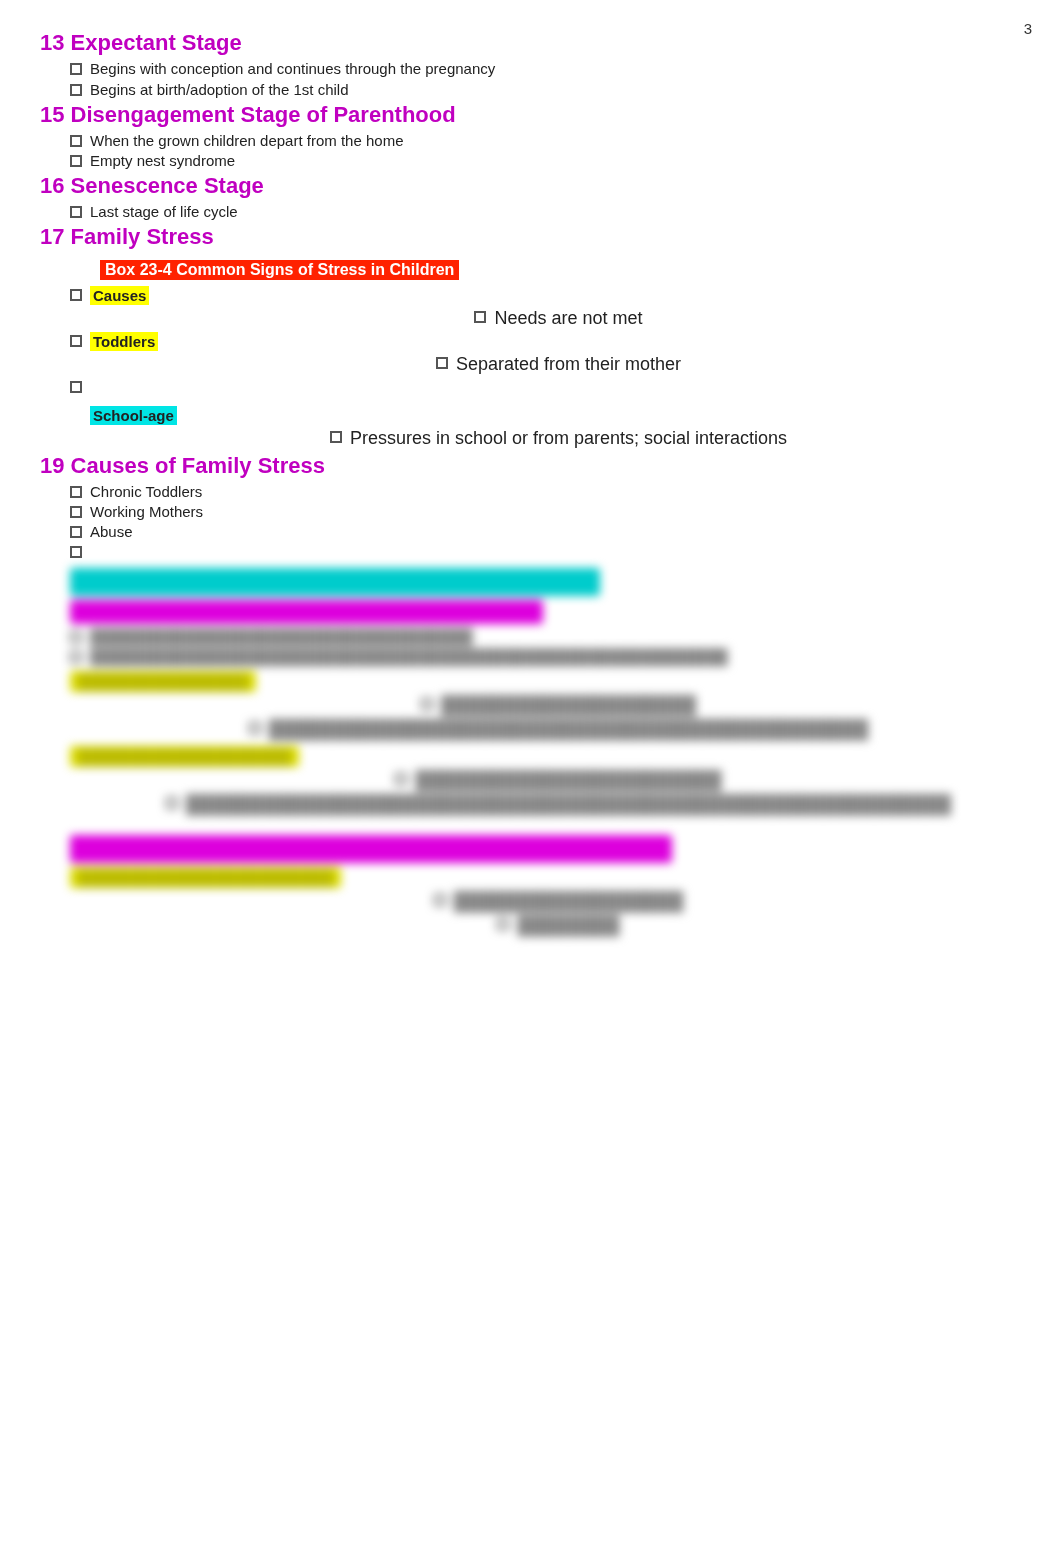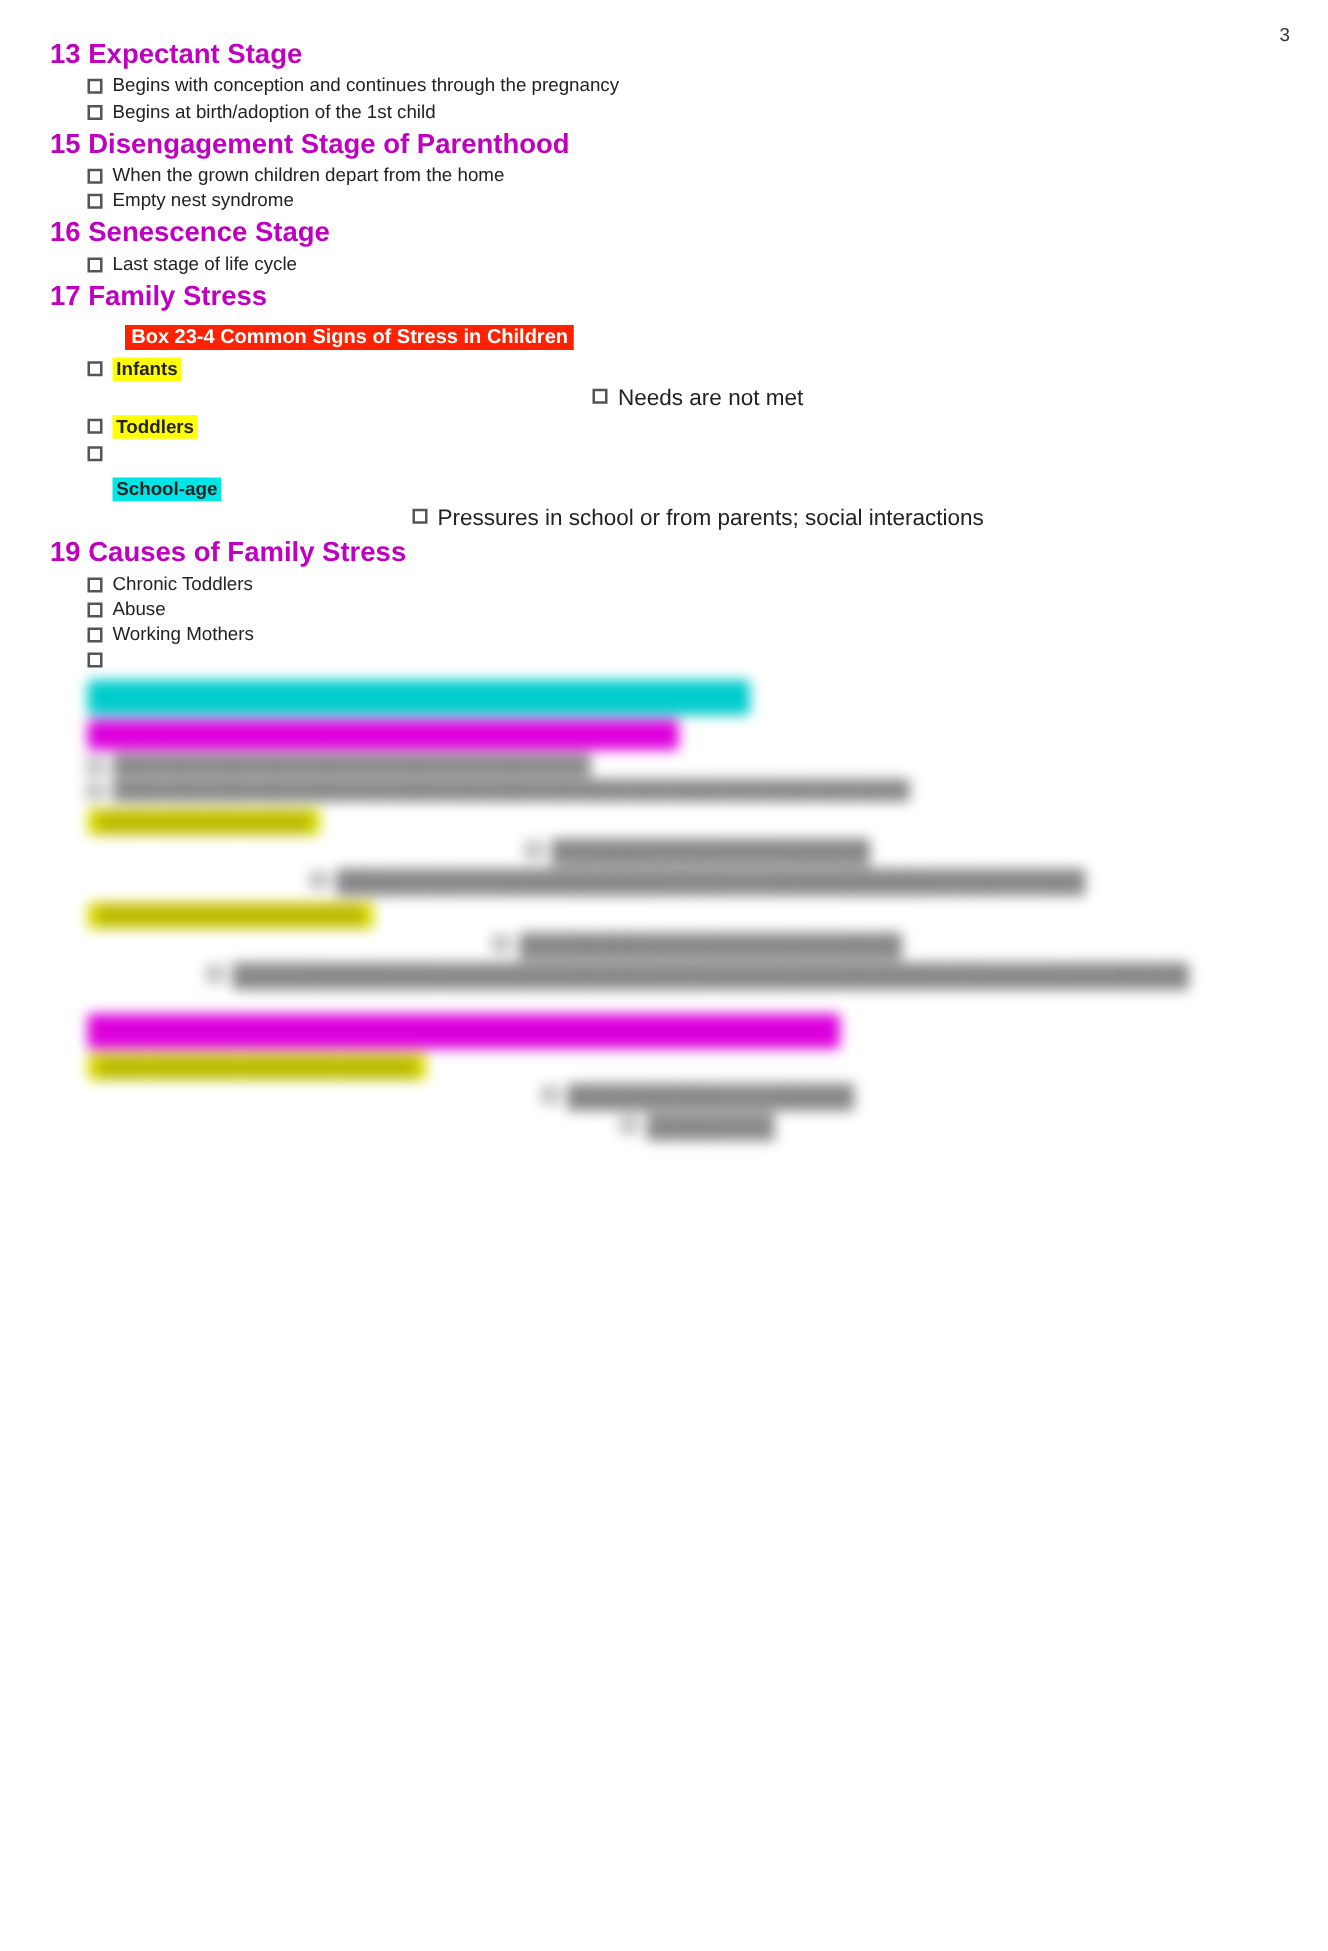--- a/index.html
+++ b/index.html
@@ -145,30 +145,34 @@
     <span>17</span>
     <span>Family Stress</span>
   </div>
 
   <div style="margin: 4px 0 4px 30px;">
     <span class="box-highlight">Box 23-4 Common Signs of Stress in Children</span>
   </div>
 
   <div class="bullet-item" style="margin-top:4px;">
     <span class="bullet-icon"></span>
-    <span class="highlight-yellow">Infants</span>
+    <span class="highlight-yellow">Causes</span>
   </div>
   <div class="sub-bullet-item">
     <span class="bullet-icon"></span>
     <span>Needs are not met</span>
   </div>
 
   <div class="bullet-item">
     <span class="bullet-icon"></span>
     <span class="highlight-yellow">Toddlers</span>
+  </div>
+  <div class="sub-bullet-item">
+    <span class="bullet-icon"></span>
+    <span>Separated from their mother</span>
   </div>
 
   <div class="bullet-item">
     <span class="bullet-icon"></span>
     <span class="highlight-cyan">School-age</span>
   </div>
   <div class="sub-bullet-item">
     <span class="bullet-icon"></span>
     <span>Pressures in school or from parents; social interactions</span>
   </div>
@@ -178,25 +182,25 @@
   <div class="section-heading">
     <span>19</span>
     <span>Causes of Family Stress</span>
   </div>
   <div class="bullet-item">
     <span class="bullet-icon"></span>
     <span>Chronic Toddlers</span>
   </div>
   <div class="bullet-item">
     <span class="bullet-icon"></span>
+    <span>Working Mothers</span>
+  </div>
+  <div class="bullet-item">
+    <span class="bullet-icon"></span>
     <span>Abuse</span>
-  </div>
-  <div class="bullet-item">
-    <span class="bullet-icon"></span>
-    <span>Working Mothers</span>
   </div>
   <div class="bullet-item">
     <span class="bullet-icon"></span>
     <span></span>
   </div>
 </div>
 
 <div class="blurred-section" style="margin-top:10px;">
 
   <div style="margin-left:30px; margin-bottom:4px;">

